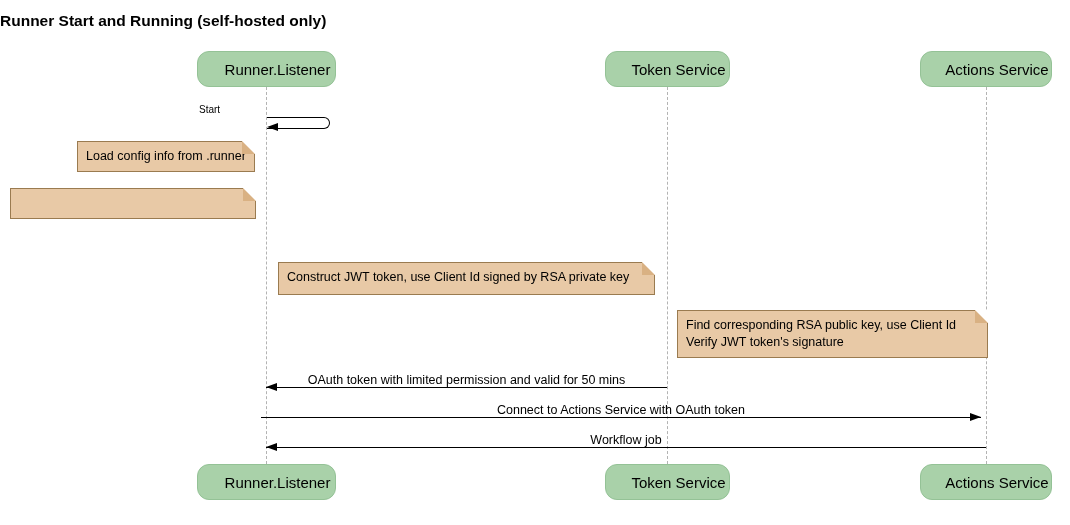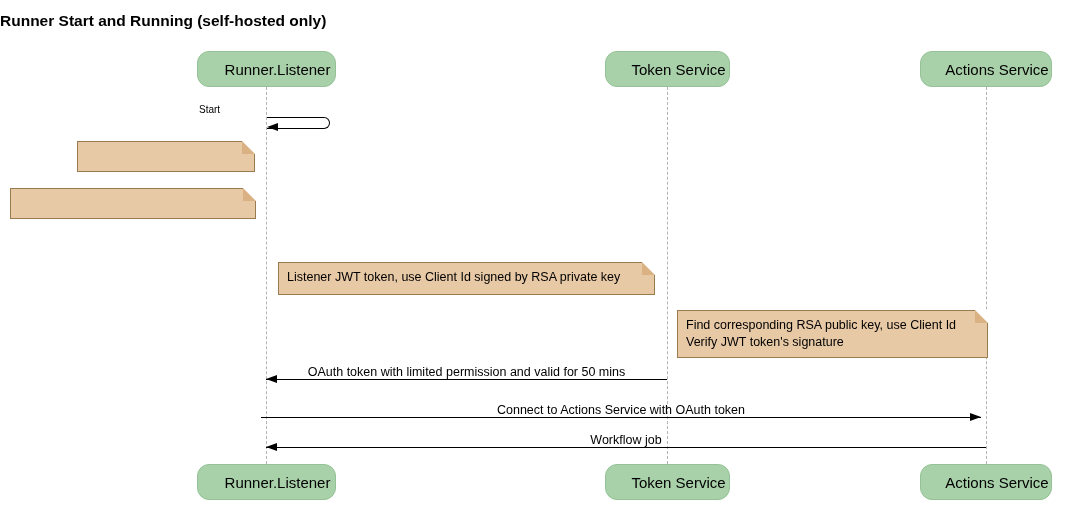--- a/index.html
+++ b/index.html
@@ -149,39 +149,40 @@
   <div class="participant" style="left:920px; top:464px; width:132px">
     <span>Actions Service</span>
   </div>
 
   <div class="self-label">Start</div>
   <div class="self-loop"></div>
   <div class="self-arrowhead"></div>
 
   <div class="note" style="left:77px; top:141px; width:178px; height:31px">
     <span class="note-fold"></span>
+    <div class="note-text">Load config info from .runner</div>
   </div>
 
   <div class="note" style="left:10px; top:188px; width:246px; height:31px">
     <span class="note-fold"></span>
   </div>
 
 
   <div class="note" style="left:278px; top:262px; width:377px; height:33px">
     <span class="note-fold"></span>
-    <div class="note-text">Listener JWT token, use Client Id signed by RSA private key</div>
+    <div class="note-text">Construct JWT token, use Client Id signed by RSA private key</div>
   </div>
 
   <div class="note" style="left:677px; top:310px; width:311px; height:48px">
     <span class="note-fold"></span>
     <div class="note-text multiline">Find corresponding RSA public key, use Client Id
 Verify JWT token's signature</div>
   </div>
 
-  <div class="msg" style="left:266px; top:365px; width:401px; height:20px">
+  <div class="msg" style="left:266px; top:373px; width:401px; height:20px">
     <div class="msg-label">OAuth token with limited permission and valid for 50 mins</div>
     <div class="msg-line"></div>
     <span class="arrowhead left"></span>
   </div>
 
   <div class="msg" style="left:261px; top:403px; width:720px; height:20px">
     <div class="msg-label">Connect to Actions Service with OAuth token</div>
     <div class="msg-line"></div>
     <span class="arrowhead right"></span>
   </div>

